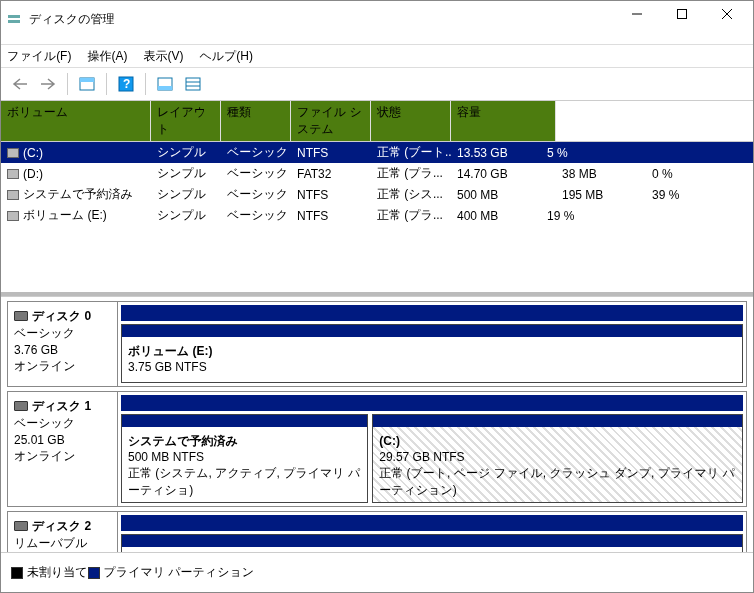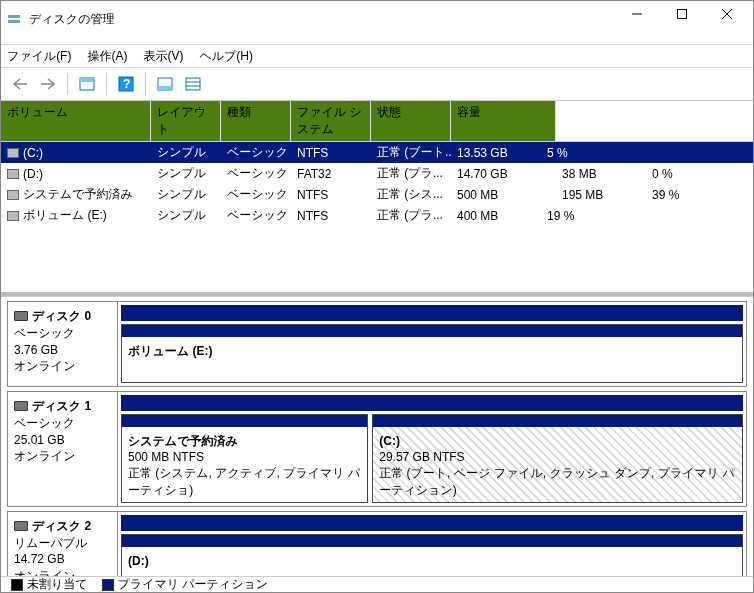--- a/index.html
+++ b/index.html
@@ -27,21 +27,21 @@
 .disk-left{width:110px; background:#fff; padding:6px; border-right:1px solid #888; font-size:11px; line-height:1.4;}
 .disk-left .dname{font-weight:bold; display:flex; align-items:center; gap:4px;}
 .disk-right{flex:1; display:flex; flex-direction:column; padding:3px;}
 .topbar{height:16px; background:#001a80; margin-bottom:3px;}
 .parts{display:flex; gap:4px; flex:1;}
 .part{border:1px solid #444; padding:4px 6px; font-size:11px; line-height:1.35; background:#fff; position:relative;}
 .part .pbar{height:12px; background:#001a80; position:absolute; top:0; left:0; right:0;}
 .part .pcontent{margin-top:14px;}
 .part.hatched{ background: repeating-linear-gradient(45deg,#fff,#fff 4px,#ddd 4px,#ddd 6px);}
 .part .pname{font-weight:bold;}
-.legend{height:16px; border-top:1px solid #ccc; display:flex; align-items:center; padding:0 10px; gap:14px; font-size:12px;}
+.legend{height:40px; border-top:1px solid #ccc; display:flex; align-items:center; padding:0 10px; font-size:12px;}
 .legend .sw{width:12px;height:12px; display:inline-block; border:1px solid #333; vertical-align:middle; margin-right:4px;}
 .legend .sw.black{background:#000;}
 .legend .sw.navy{background:#001a80;}
 .diskicon{width:14px;height:10px; background:#777; border:1px solid #333; border-radius:1px; display:inline-block;}
 .volicon{width:12px;height:10px; background:#bbb; border:1px solid #666; display:inline-block;}
 svg{display:block;}
 </style>
 </head>
 <body>
 
@@ -245,20 +245,21 @@
         <div>3.76 GB</div>
         <div>オンライン</div>
       </div>
       <div class="disk-right">
         <div class="topbar"></div>
         <div class="parts">
           <div class="part" style="width: 100%;">
             <div class="pbar"></div>
             <div class="pcontent">
               <div class="pname">ボリューム  (E:)</div>
+              <div>3.75 GB NTFS</div>
             </div>
           </div>
         </div>
       </div>
     </div>
     <div class="disk-row">
       <div class="disk-left">
         <div class="dname">
           <span class="diskicon"></span>
           <span>ディスク 1</span>

